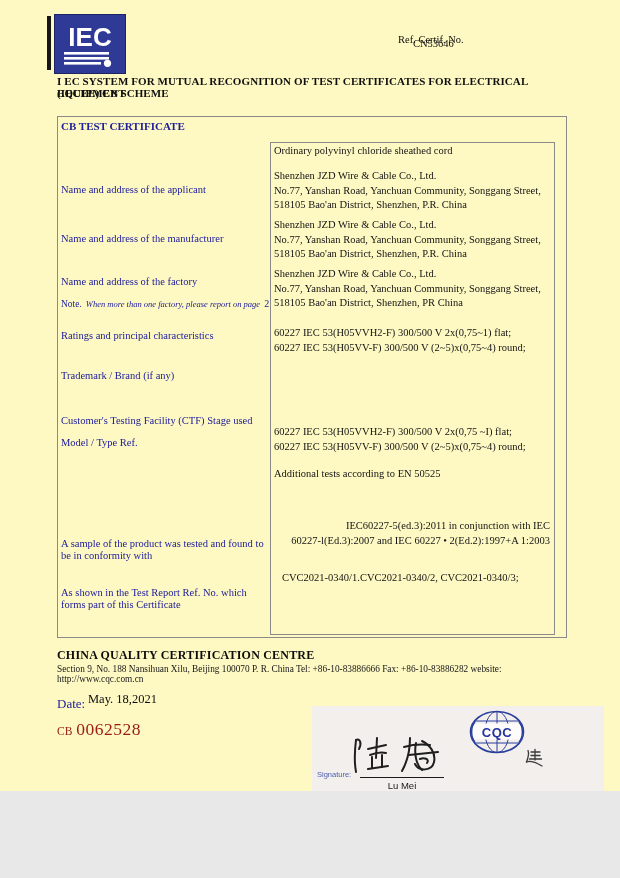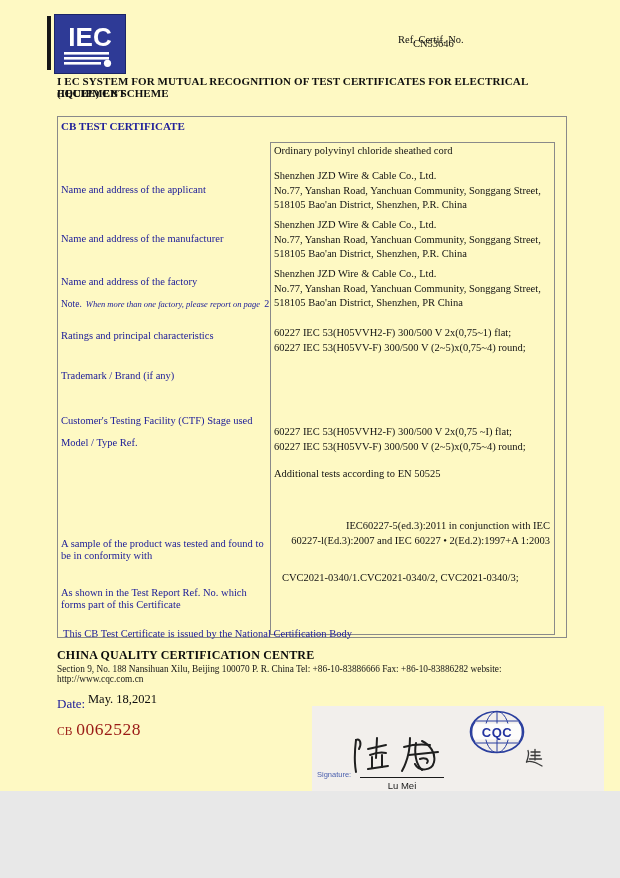--- a/index.html
+++ b/index.html
@@ -91,21 +91,20 @@
     <div class="abs value" style="left:216px;top:209px;width:276px;">60227 IEC 53(H05VVH2-F) 300/500 V 2x(0,75~1) flat;
 60227 IEC 53(H05VV-F) 300/500 V (2~5)x(0,75~4) round;</div>
     <div class="abs value" style="left:216px;top:308px;width:276px;">60227 IEC 53(H05VVH2-F) 300/500 V 2x(0,75 ~I) flat;
 60227 IEC 53(H05VV-F) 300/500 V (2~5)x(0,75~4) round;</div>
     <div class="abs value" style="left:216px;top:350px;width:276px;">Additional tests according to EN 50525</div>
     <div class="abs value" style="left:216px;top:402px;width:276px;text-align:right;">IEC60227-5(ed.3):2011 in conjunction with IEC
 60227-l(Ed.3):2007 and IEC 60227 • 2(Ed.2):1997+A 1:2003</div>
     <div class="abs value" style="left:224px;top:454px;width:268px;">CVC2021-0340/1.CVC2021-0340/2, CVC2021-0340/3;</div>
   </div>
 
-  <div class="abs issued" style="left:63px;top:628px;">This CB Test Certificate is issued by the National Certification Body</div>
 
   <div class="abs centre-name" style="left:57px;top:648px;">CHINA QUALITY CERTIFICATION CENTRE</div>
   <div class="abs section-line" style="left:57px;top:664px;width:520px;">Section 9, No. 188 Nansihuan Xilu, Beijing 100070 P. R. China Tel: +86-10-83886666 Fax: +86-10-83886282 website: http://www.cqc.com.cn</div>
 
   <div class="abs date-label" style="left:57px;top:696px;">Date:</div>
   <div class="abs date-value" style="left:88px;top:692px;">May. 18,2021</div>
 
   <div class="abs" style="left:57px;top:719px;">
     <span class="cb-prefix">CB</span>
     <span class="cb-number">0062528</span>

